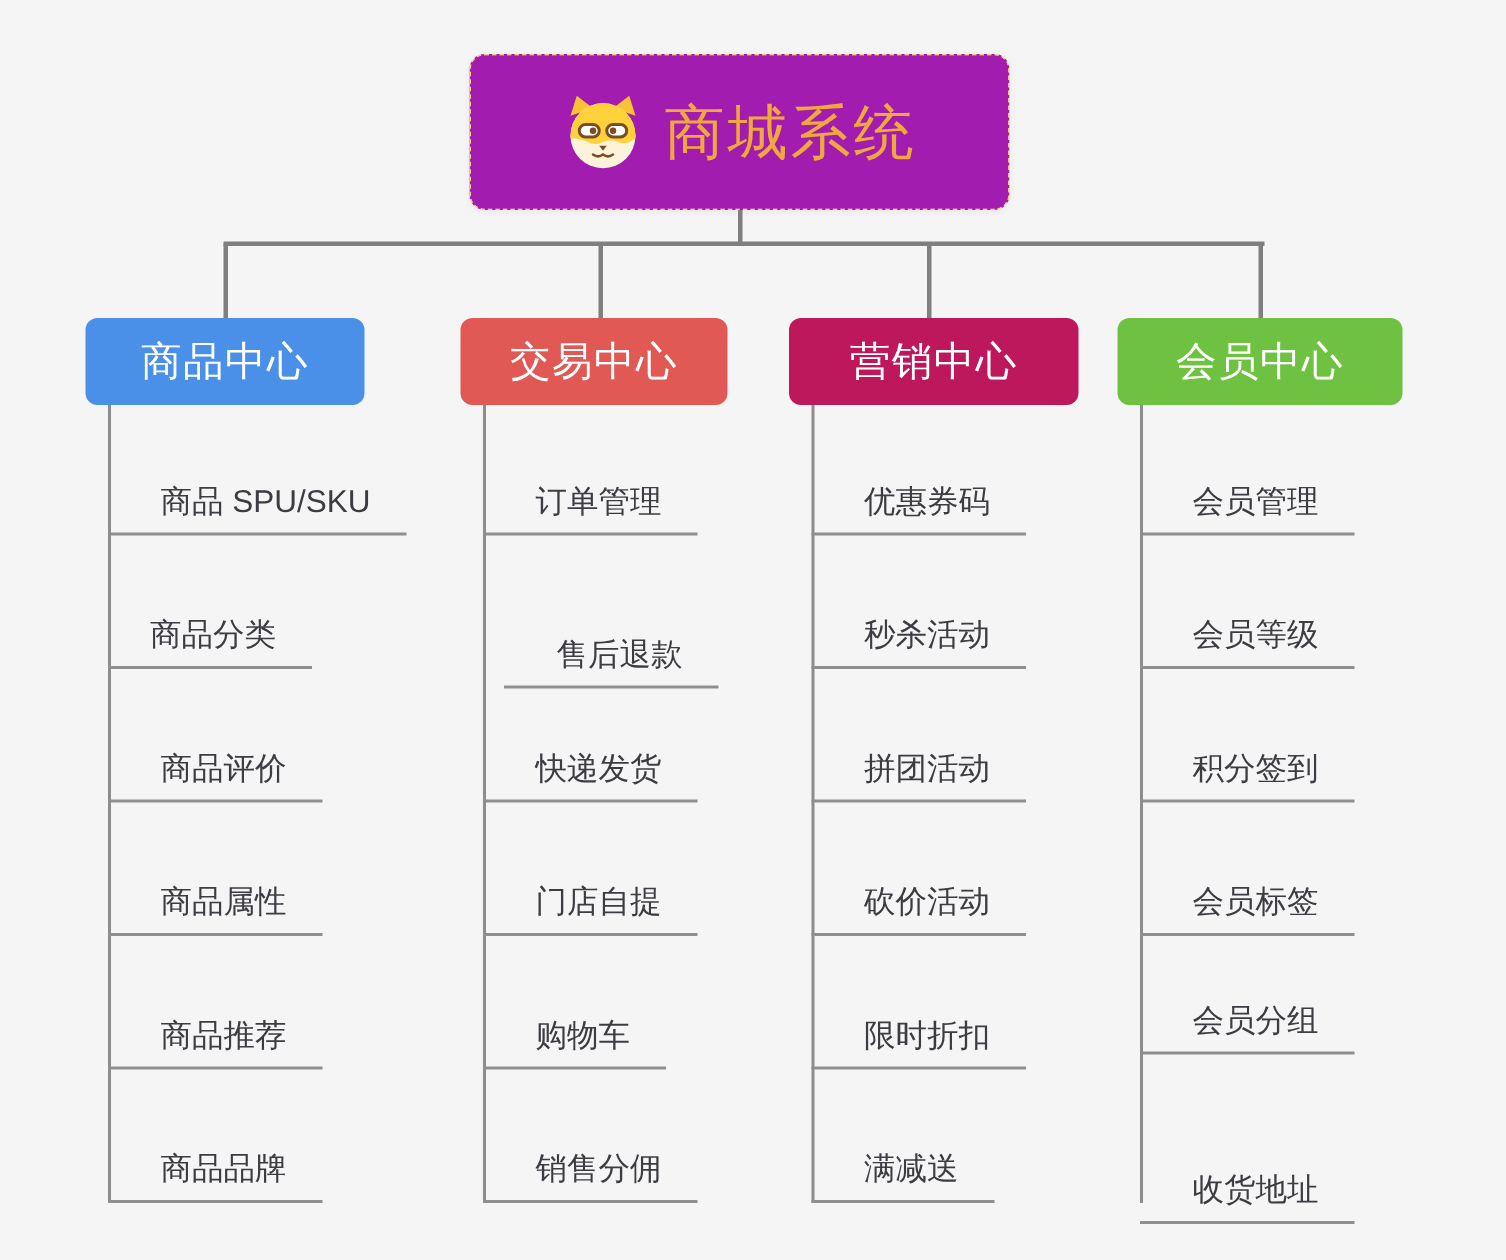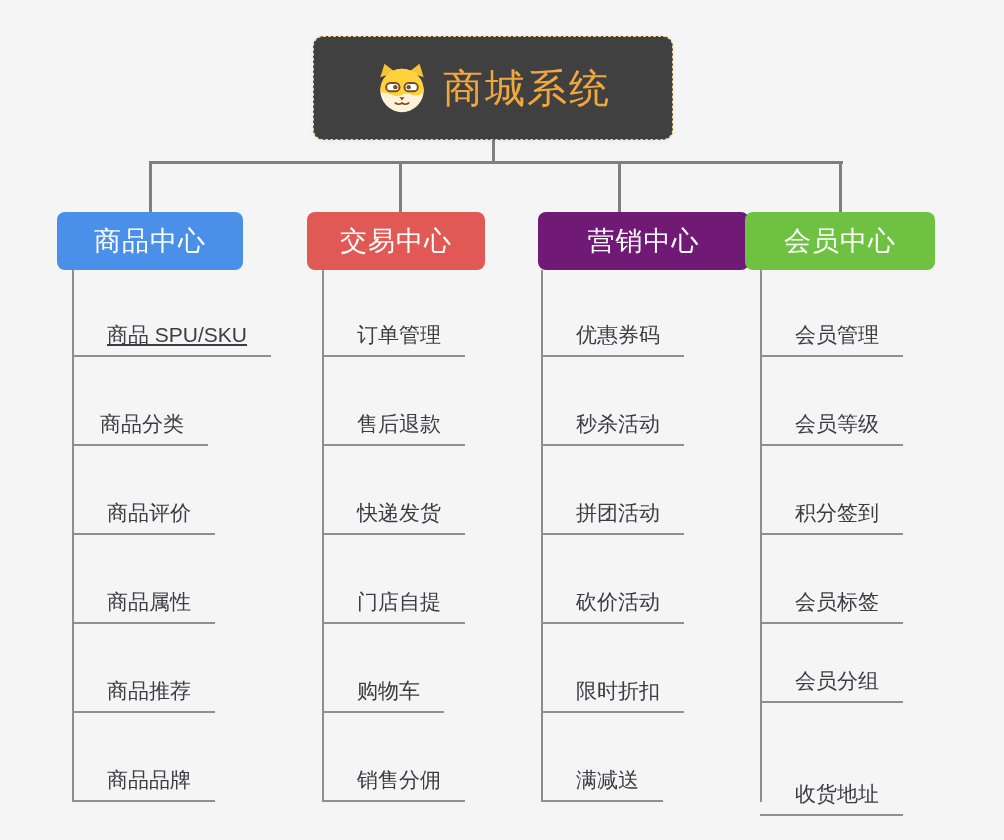--- a/index.html
+++ b/index.html
@@ -11,21 +11,21 @@
     position:relative;
     width:1004px; height:840px;
     background:#f5f5f6;
     overflow:hidden;
   }
 
   
   .root-node {
     position:absolute; left:313px; top:36px;
     width:360px; height:104px;
-    background:#404040;
+    background:#a21caf;
     border:1px dashed #f6cc86;
     border-radius:10px;
     box-shadow:0 1px 4px rgba(0,0,0,0.06);
     display:flex; align-items:center; justify-content:center;
     gap:14px;
     box-sizing:border-box;
     text-align:right;
   }
   .root-title {
     font-size:40px;
@@ -106,46 +106,46 @@
       <div class="line header-drop" style="left: 839px;"></div>
     </div>
 
   <div id="branches">
     <div>
       <div class="branch-header" style="left: 57px; width: 186px; background: rgb(74, 143, 232);">
         <span>商品中心</span>
       </div>
       <div class="branch-col" style="left: 72px;">
         <div class="trunk"></div>
-      <div class="branch-item" style="top: 53px; text-decoration: underline;">商品 SPU/SKU</div>
+      <div class="branch-item" style="top: 53px;">商品 SPU/SKU</div>
           <div class="branch-item" style="top: 142px; padding-left: 28px;">商品分类</div>
           <div class="branch-item" style="top: 231px;">商品评价</div>
           <div class="branch-item" style="top: 320px;">商品属性</div>
           <div class="branch-item" style="top: 409px;">商品推荐</div>
           <div class="branch-item" style="top: 498px;">商品品牌</div>
         </div>
     </div>
 
     <div>
       <div class="branch-header" style="left: 307px; width: 178px; background: rgb(225, 89, 85);">
         <span>交易中心</span>
       </div>
       <div class="branch-col" style="left: 322px;">
         <div class="trunk"></div>
       <div class="branch-item" style="top: 53px;">订单管理</div>
-          <div class="branch-item" style="top: 142px;">售后退款</div>
+          <div class="branch-item" style="top: 155px; margin-left: 14px;">售后退款</div>
           <div class="branch-item" style="top: 231px;">快递发货</div>
           <div class="branch-item" style="top: 320px;">门店自提</div>
           <div class="branch-item" style="top: 409px;">购物车</div>
           <div class="branch-item" style="top: 498px;">销售分佣</div>
         </div>
     </div>
 
     <div>
-      <div class="branch-header" style="left: 526px; width: 211px; background: #701a75; margin-left: 12px;">
+      <div class="branch-header" style="left: 526px; width: 193px; background: #be185d;">
         <span>营销中心</span>
       </div>
       <div class="branch-col" style="left: 541px;">
         <div class="trunk"></div>
       <div class="branch-item" style="top: 53px;">优惠券码</div>
           <div class="branch-item" style="top: 142px;">秒杀活动</div>
           <div class="branch-item" style="top: 231px;">拼团活动</div>
           <div class="branch-item" style="top: 320px;">砍价活动</div>
           <div class="branch-item" style="top: 409px;">限时折扣</div>
           <div class="branch-item" style="top: 498px;">满减送</div>

